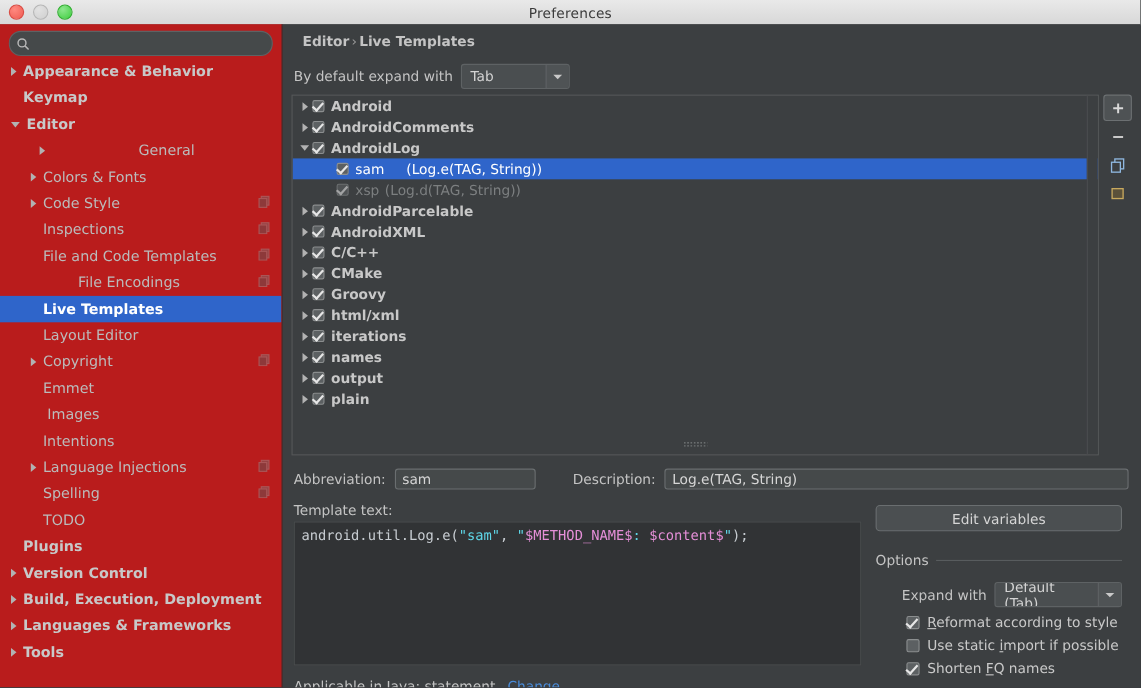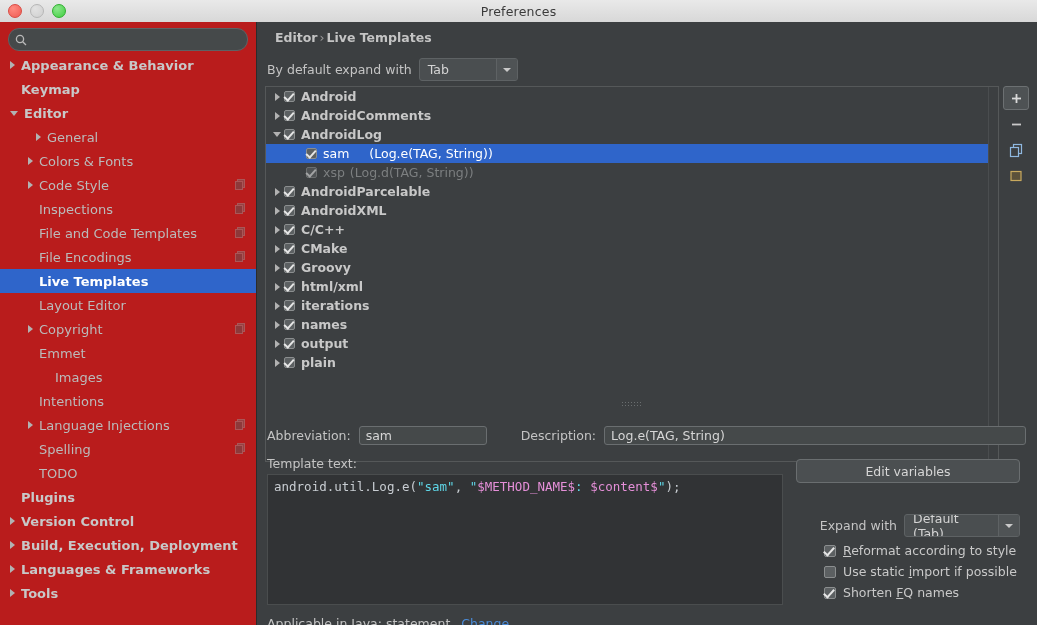--- a/index.html
+++ b/index.html
@@ -95,21 +95,21 @@
   }
   .combo .btn {
     width: 20px; border-left: 1px solid #5e6264;
     display: flex; align-items: center; justify-content: center;
     background: #4f5355;
   }
   .caret { width: 0; height: 0; border-top: 4px solid #c9c9c9; border-left: 4px solid transparent; border-right: 4px solid transparent; }
 
   
   .tpanel {
-    position: absolute; left: 8px; top: 64px; right: 38px; height: 376px;
+    position: absolute; left: 8px; top: 64px; right: 38px; height: 328px;
     background: #3c3f41; border: 1px solid #555859; box-sizing: border-box;
     overflow: hidden;
   }
   .trow {
     height: 19px; display: flex; align-items: center;
     color: #c8c8c8; font-size: 12.5px; white-space: nowrap; padding-left: 4px;
   }
   .trow.group { font-weight: bold; }
   .trow.selrow { background: #2f65ca; color: #ffffff; }
   .trow.dim, .trow.dim .tparen { color: #7c7f80; }
@@ -230,21 +230,21 @@
             <span class="lbl">Appearance &amp; Behavior</span>
           </div>
           <div class="srow bold" style="padding-left: 10px;">
             <span class="arrow none"></span>
             <span class="lbl">Keymap</span>
           </div>
           <div class="srow bold" style="padding-left: 10px;">
             <span class="arrow down"></span>
             <span class="lbl">Editor</span>
           </div>
-          <div class="srow" style="padding-left: 36px;">
+          <div class="srow" style="padding-left: 36px; text-align: center;">
             <span class="arrow right"></span>
             <span class="lbl">General</span>
           </div>
           <div class="srow" style="padding-left: 28px;">
             <span class="arrow right"></span>
             <span class="lbl">Colors &amp; Fonts</span>
           </div>
           <div class="srow" style="padding-left: 28px;">
             <span class="arrow right"></span>
             <span class="lbl">Code Style</span>
@@ -262,21 +262,21 @@
               </svg></span>
           </div>
           <div class="srow" style="padding-left: 28px;">
             <span class="arrow none"></span>
             <span class="lbl">File and Code Templates</span>
             <span class="scope-ico"><svg width="12" height="12" viewBox="0 0 12 12">
                 <rect x="3.5" y="1.5" width="7" height="8" fill="#6d7173" stroke="#9a9ea0" stroke-width="1"></rect>
                 <rect x="1.5" y="3.5" width="7" height="8" fill="#5a5e60" stroke="#9a9ea0" stroke-width="1"></rect>
               </svg></span>
           </div>
-          <div class="srow" style="padding-left: 28px;">
+          <div class="srow" style="padding-left: 28px; gap: 32px;">
             <span class="arrow none"></span>
             <span class="lbl">File Encodings</span>
             <span class="scope-ico"><svg width="12" height="12" viewBox="0 0 12 12">
                 <rect x="3.5" y="1.5" width="7" height="8" fill="#6d7173" stroke="#9a9ea0" stroke-width="1"></rect>
                 <rect x="1.5" y="3.5" width="7" height="8" fill="#5a5e60" stroke="#9a9ea0" stroke-width="1"></rect>
               </svg></span>
           </div>
           <div class="srow sel" style="padding-left: 28px;">
             <span class="arrow none"></span>
             <span class="lbl">Live Templates</span>
@@ -290,21 +290,21 @@
             <span class="lbl">Copyright</span>
             <span class="scope-ico"><svg width="12" height="12" viewBox="0 0 12 12">
                 <rect x="3.5" y="1.5" width="7" height="8" fill="#6d7173" stroke="#9a9ea0" stroke-width="1"></rect>
                 <rect x="1.5" y="3.5" width="7" height="8" fill="#5a5e60" stroke="#9a9ea0" stroke-width="1"></rect>
               </svg></span>
           </div>
           <div class="srow" style="padding-left: 28px;">
             <span class="arrow none"></span>
             <span class="lbl">Emmet</span>
           </div>
-          <div class="srow" style="padding-left: 44px;">
+          <div class="srow" style="padding-left: 32px;">
             <span class="arrow none"></span>
             <span class="lbl">Images</span>
           </div>
           <div class="srow" style="padding-left: 28px;">
             <span class="arrow none"></span>
             <span class="lbl">Intentions</span>
           </div>
           <div class="srow" style="padding-left: 28px;">
             <span class="arrow right"></span>
             <span class="lbl">Language Injections</span>
@@ -514,20 +514,24 @@
       <div class="tmpl-label">Template text:</div>
       <div class="editor"><span>android.util.Log.e(</span><span class="tok-str">"sam"</span><span>, </span><span class="tok-str">"</span><span class="tok-var">$METHOD_NAME$</span><span class="tok-str">: </span><span class="tok-var">$content$</span><span class="tok-str">"</span><span>);</span></div>
 
       <div class="applicable">
         <span>Applicable in Java: statement.</span><span class="link">Change</span>
       </div>
 
       <div class="editvars">Edit variables</div>
 
       <div class="optgrp">
+        <div class="optgrp-head">
+          <span class="t">Options</span>
+          <span class="rule"></span>
+        </div>
         <div class="expand2">
           <span class="lbl-plain">Expand with</span>
           <div class="combo" style="width:114px">
             <div class="val" style="flex:1">Default (Tab)</div>
             <div class="btn">
                 <i class="caret"></i>
               </div>
           </div>
         </div>
         <div id="opt-checks">

